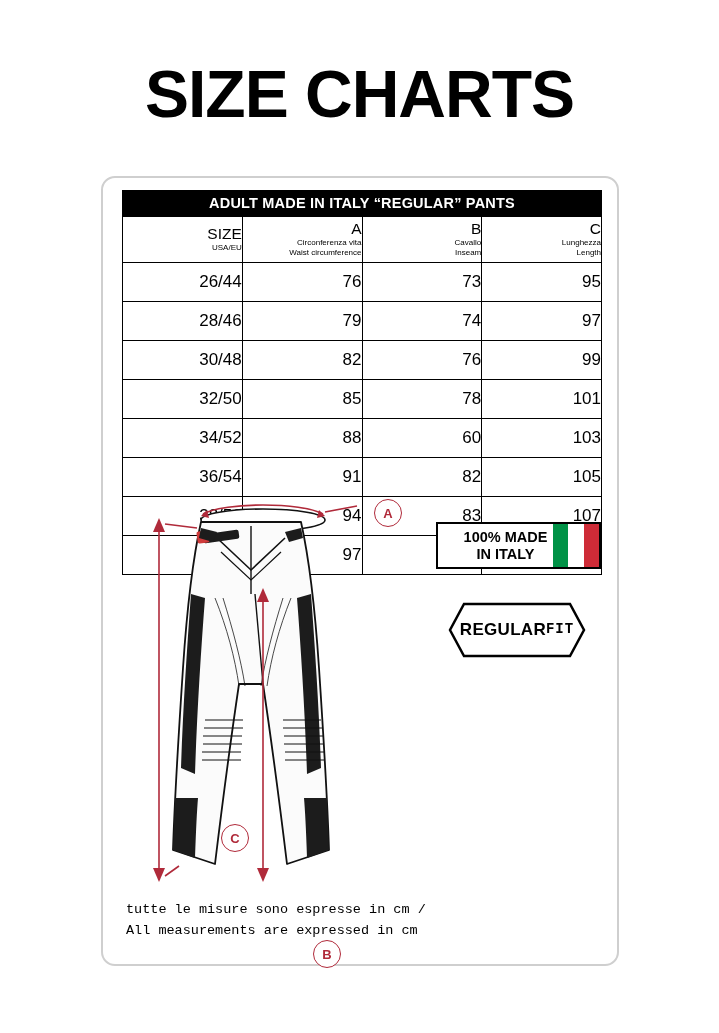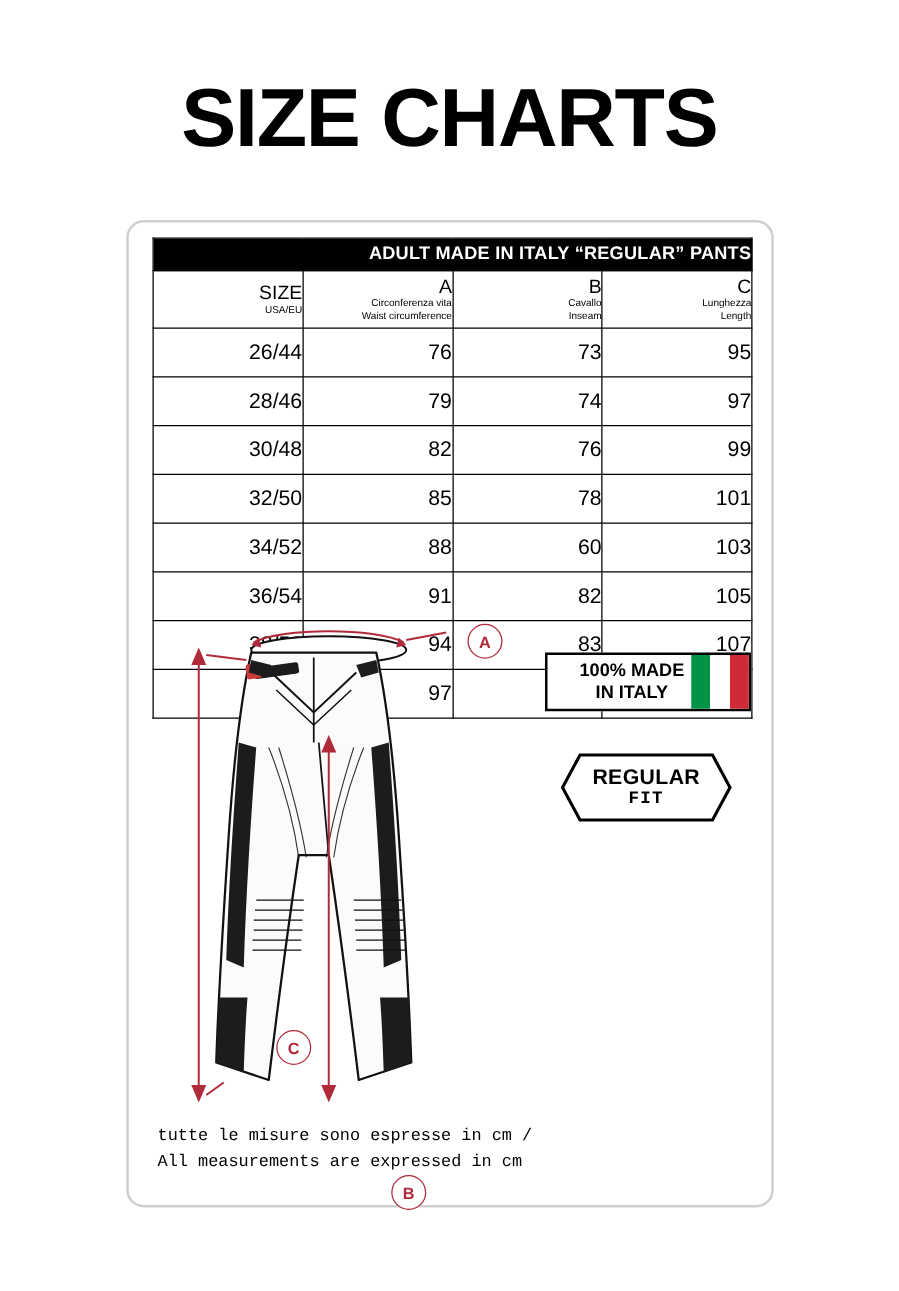--- a/index.html
+++ b/index.html
@@ -52,21 +52,21 @@
     border-collapse: collapse;
     table-layout: fixed;
   }
   .size-table th.header-bar {
     background: #000;
     color: #fff;
     font-size: 14.5px;
     font-weight: bold;
     letter-spacing: 0.2px;
     padding: 4px 0 5px 0;
-    text-align: right;
+    text-align: center;
     border: 1px solid #000;
   }
   .size-table td {
     border: 1px solid #000;
     text-align: right;
     vertical-align: middle;
     font-size: 17px;
     padding: 5px 0;
     height: 28px;
   }
@@ -125,21 +125,21 @@
     left: 345px;
     top: 424px;
     width: 138px;
     height: 56px;
   }
   .badge-fit svg { display: block; }
   .badge-fit .fit-text {
     position: absolute;
     inset: 0;
     display: flex;
-    flex-direction: column;
+    flex-direction: row;
     align-items: center;
     justify-content: center;
     font-size: 17px;
     font-weight: bold;
     line-height: 1.1;
     letter-spacing: 0.3px;
   }
   .badge-fit .fit-text .sub {
     font-family: "Liberation Mono", monospace;
     font-size: 14px;

